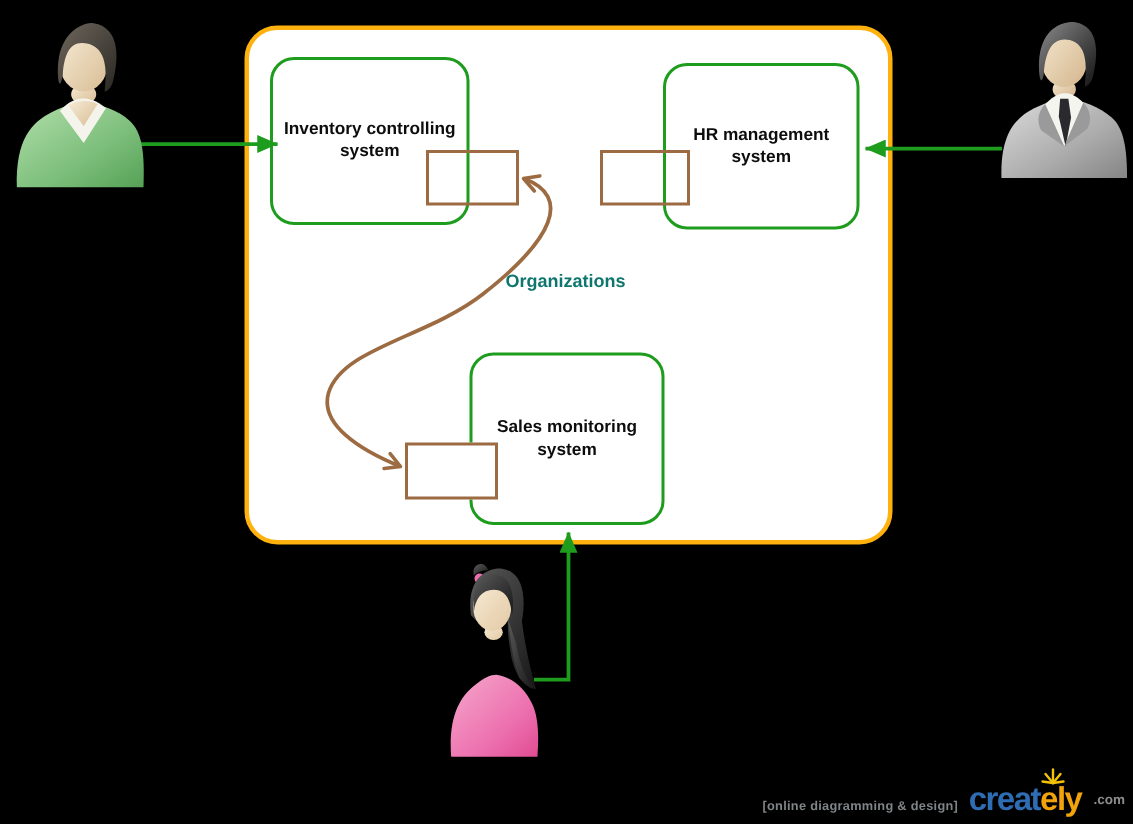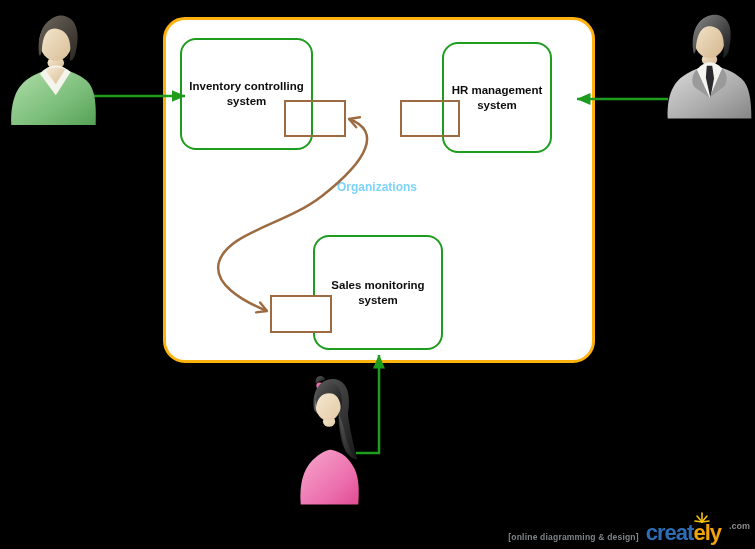--- a/index.html
+++ b/index.html
@@ -12,41 +12,41 @@
     position:absolute;left:163px;top:17px;width:432px;height:346px;
     background:#ffffff;border:3px solid #FFB10E;border-radius:22px;
   }
   .sysbox{
     position:absolute;background:transparent;border:2.5px solid #1E9C1E;border-radius:16px;
     display:flex;align-items:center;justify-content:center;text-align:center;
     font-weight:bold;font-size:11.5px;line-height:1.3;color:#0d0d0d;padding:0 4px;
   }
   .sysbox .lbl{display:block;}
   #sys-inventory{left:180px;top:38px;width:133px;height:112px;}
-  #sys-hr{left:442px;top:42px;width:110px;height:111px;}
+  #sys-hr{left:442px;top:42px;width:131px;height:111px;}
   #sys-sales{left:313px;top:235px;width:130px;height:115px;}
   .objrect{
     position:absolute;border:2.5px solid #9C6B42;background:transparent;
   }
   #obj-1{left:284px;top:100px;width:62px;height:37px;}
   #obj-2{left:400px;top:100px;width:60px;height:37px;}
   #obj-3{left:270px;top:295px;width:62px;height:38px;background:#ffffff;}
   .org-label{
-    position:absolute;left:337px;top:180px;font-weight:bold;font-size:12px;color:#7dd3fc;
+    position:absolute;left:337px;top:180px;font-weight:bold;font-size:12px;color:#0f766e;
   }
   .overlay{position:absolute;left:0;top:0;width:755px;height:549px;pointer-events:none;}
   .person{position:absolute;}
   #person-left{left:6px;top:9px;width:94px;height:116px;}
   #person-right{left:664px;top:8px;width:91px;height:112px;}
   #person-bottom{left:297px;top:372px;width:66px;height:133px;}
   .footer{
     position:absolute;right:5px;bottom:5px;display:flex;align-items:baseline;gap:7px;
   }
   .tagline{color:#7F8487;font-size:8.5px;font-weight:bold;letter-spacing:.2px;padding-left:23px;}
-  .brand{display:flex;align-items:flex-start;font-weight:bold;font-size:22px;letter-spacing:-1px;line-height:1;}
+  .brand{display:flex;align-items:center;font-weight:bold;font-size:22px;letter-spacing:-1px;line-height:1;}
   .b-blue{color:#2E6DB4;}
   .b-gold{color:#F0A30A;}
   .b-e{position:relative;display:inline-block;}
   .b-e .rays{position:absolute;left:1px;top:-10px;}
   .b-com{color:#8C8C8C;font-size:9px;font-weight:bold;letter-spacing:0;margin-left:8px;}
 </style>
 </head>
 <body>
 
 <div class="canvas">

